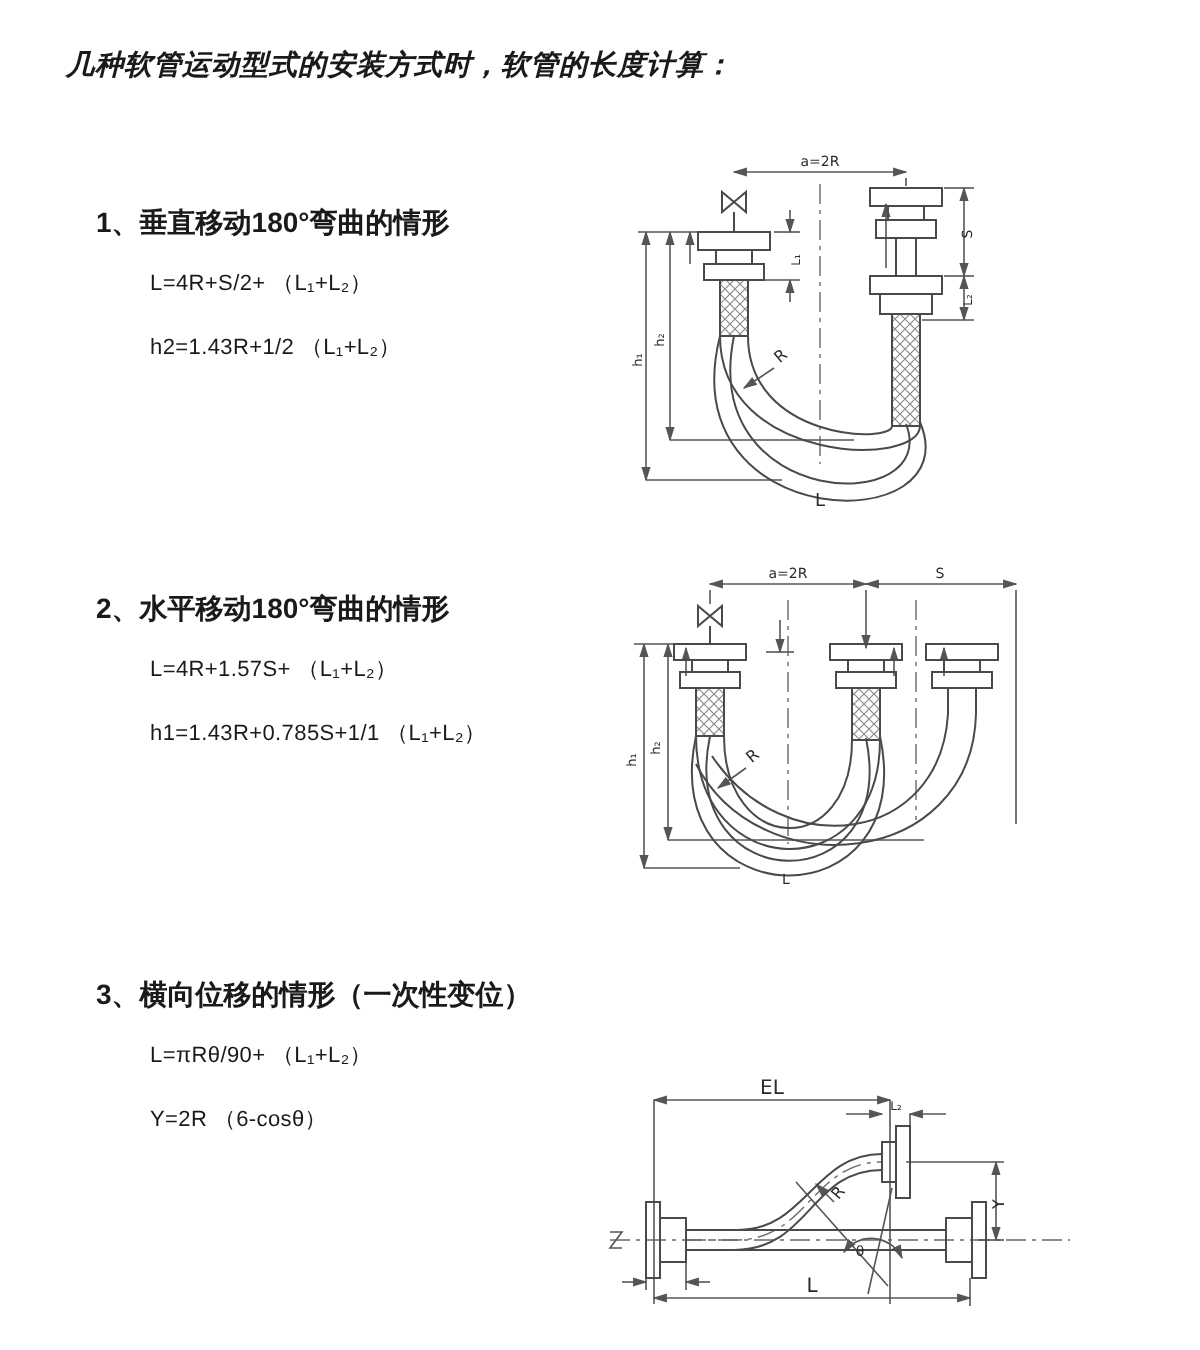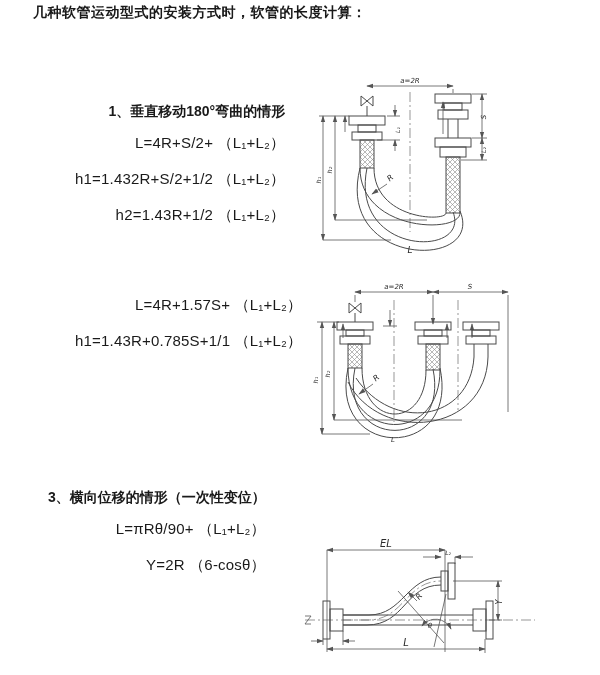--- a/index.html
+++ b/index.html
@@ -2,44 +2,43 @@
 <html><head>
 <meta charset="utf-8">
 <style>
   html,body{margin:0;padding:0;}
   body{
     width:600px;height:675px;background:#ffffff;position:relative;
     font-family:"Liberation Sans","DejaVu Sans",sans-serif;color:#1a1a1a;
     overflow:hidden;
   }
   .page-title{
-    position:absolute;left:33px;top:4px;font-size:14px;font-weight:bold;
-    letter-spacing:0.5px;white-space:nowrap;
+    position:absolute;left:33px;top:24px;font-size:14px;font-weight:bold;
+    letter-spacing:0.5px;white-space:nowrap;font-style:italic;
   }
-  .section-text{position:absolute;left:48px;text-align:right;}
+  .section-text{position:absolute;left:48px;}
   .section-heading{font-size:14px;font-weight:bold;margin:0 0 13px 0;white-space:nowrap;}
-  .formula{font-size:15px;margin:0 0 17px 27px;white-space:nowrap;letter-spacing:0.2px;}
+  .formula{font-size:11px;margin:0 0 17px 27px;white-space:nowrap;letter-spacing:0.2px;}
   #sec1{top:103px;} #sec2{top:296px;} #sec3{top:489px;}
-  .diagram{position:absolute;font-style:italic;}
+  .diagram{position:absolute;}
   #dg1{left:315px;top:72px;} #dg2{left:312px;top:282px;} #dg3{left:303px;top:500px;margin-top:34px;}
   svg{display:block;}
   svg text{fill:#2b2b2b;font-family:"DejaVu Sans","Liberation Sans",sans-serif;}
   svg .obj{stroke:#4a4a4a;stroke-width:1;fill:none;}
   svg .dim{stroke:#555555;stroke-width:0.8;fill:none;}
   svg .cl{stroke:#6a6a6a;stroke-width:0.7;fill:none;stroke-dasharray:10 3 2 3;}
 </style>
 </head>
 <body>
 
 <div class="page-title">几种软管运动型式的安装方式时，软管的长度计算：</div>
 
 <div class="section-text" id="sec1">
   <div class="section-heading">1、垂直移动180°弯曲的情形</div>
   <div class="formula">L=4R+S/2+ （L₁+L₂）</div>
-  <div class="formula">h1=1.432R+S/2+1/2 （L₁+L₂）</div>
   <div class="formula">h2=1.43R+1/2 （L₁+L₂）</div>
 </div>
 
 <div class="diagram" id="dg1">
 <svg width="270" height="195" viewBox="0 0 270 195">
   <defs>
     <marker id="ar1" viewBox="0 0 10 10" refX="9" refY="5" markerWidth="9" markerHeight="9" orient="auto-start-reverse">
       <path d="M0,1.8 L10,5 L0,8.2 z" fill="#555"></path>
     </marker>
     <pattern id="hb1" width="5" height="5" patternUnits="userSpaceOnUse">
@@ -97,20 +96,21 @@
   <text x="6" y="108" font-size="6.5" text-anchor="middle" transform="rotate(-90 6 108)">h₁</text>
   <text x="17" y="98" font-size="6.5" text-anchor="middle" transform="rotate(-90 17 98)">h₂</text>
   <text x="171" y="45" font-size="7" text-anchor="middle" transform="rotate(-90 171 45)">S</text>
   <text x="171" y="78" font-size="6" text-anchor="middle" transform="rotate(-90 171 78)">L₂</text>
   <text x="77" y="108" font-size="8" text-anchor="middle" transform="rotate(-40 77 108)">R</text>
   <text x="95" y="181" font-size="9" text-anchor="middle">L</text>
 </svg>
 </div>
 
 <div class="section-text" id="sec2">
+  <div class="section-heading">2、水平移动180°弯曲的情形</div>
   <div class="formula">L=4R+1.57S+ （L₁+L₂）</div>
   <div class="formula">h1=1.43R+0.785S+1/1 （L₁+L₂）</div>
 </div>
 
 <div class="diagram" id="dg2">
 <svg width="288" height="180" viewBox="0 0 288 180">
   <defs>
     <marker id="ar2" viewBox="0 0 10 10" refX="9" refY="5" markerWidth="9" markerHeight="9" orient="auto-start-reverse">
       <path d="M0,1.8 L10,5 L0,8.2 z" fill="#555"></path>
     </marker>

